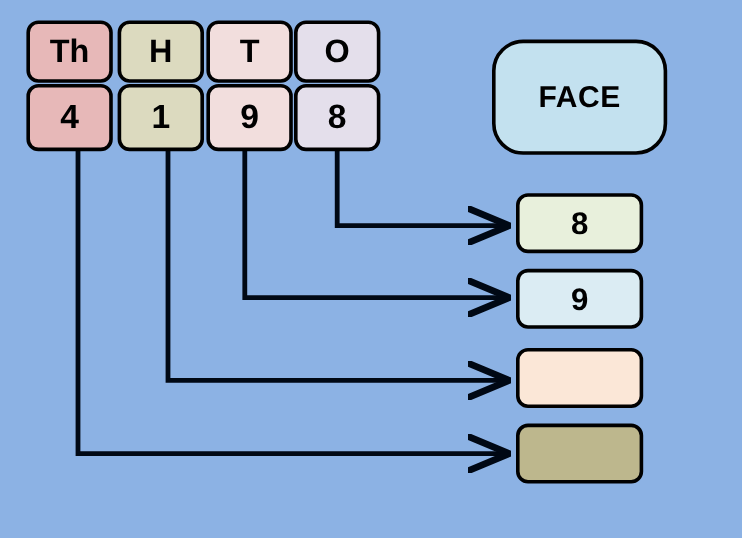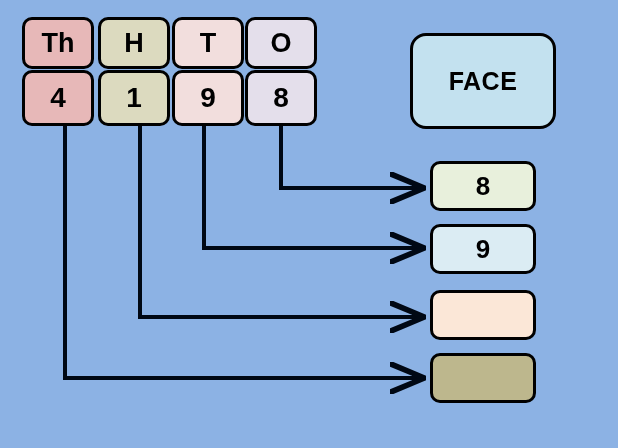--- a/index.html
+++ b/index.html
@@ -41,21 +41,21 @@
   .place-digit {
     width: 72px;
     height: 56px;
     font-size: 28px;
   }
   .facevalue {
     left: 410px;
     top: 33px;
     width: 146px;
     height: 96px;
-    border-radius: 16px;
+    border-radius: 26px;
     border-width: 3px;
     font-size: 25px;
     flex-direction: column;
     gap: 4px;
     letter-spacing: 0.5px;
   }
   .facevalue span { display: block; }
   .result {
     left: 430px;
     width: 106px;

